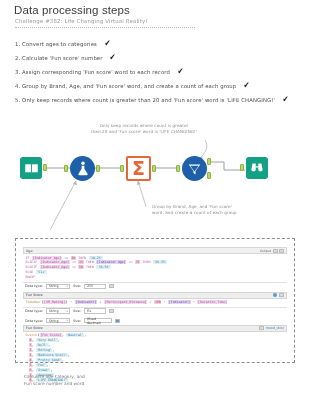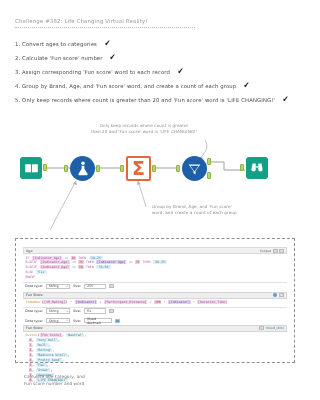--- a/index.html
+++ b/index.html
@@ -145,20 +145,21 @@
     position: absolute; left: 24px; top: 374px;
     font-size: 4.3px; color: #7a7a7a; line-height: 1.55;
     font-family: "DejaVu Sans", sans-serif;
   }
 </style>
 </head>
 <body>
 
 <div id="page">
 
+  <div class="title">Data processing steps</div>
   <div class="subtitle">Challenge #382: Life Changing Virtual Reality!</div>
   <div class="dotted-rule"></div>
 
   <div class="steps">
     <div class="step">
       <span class="txt">1. Convert ages to categories</span>
       <span class="tick">✔</span>
     </div>
     <div class="step">
       <span class="txt">2. Calculate 'Fun score' number</span>

